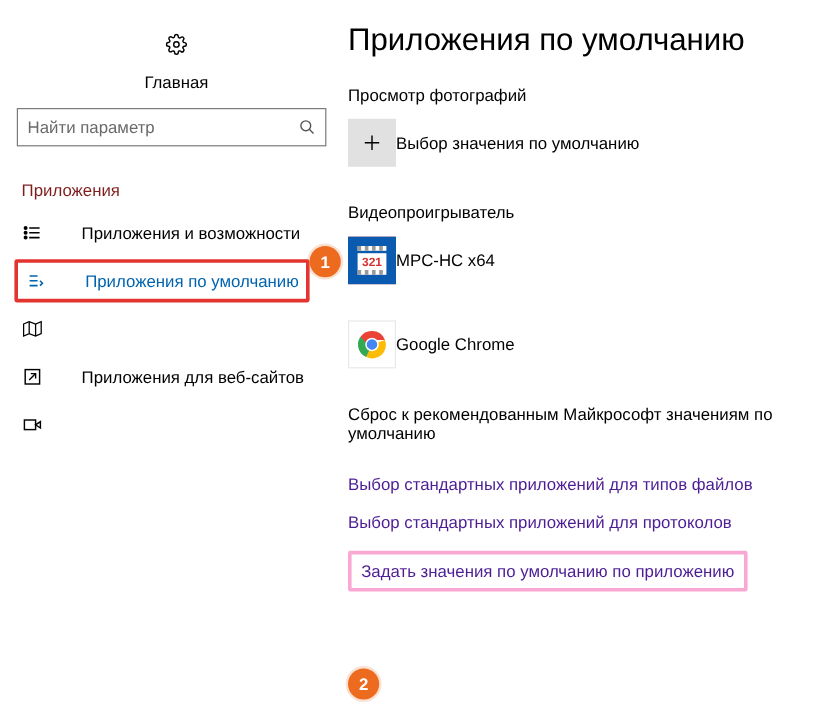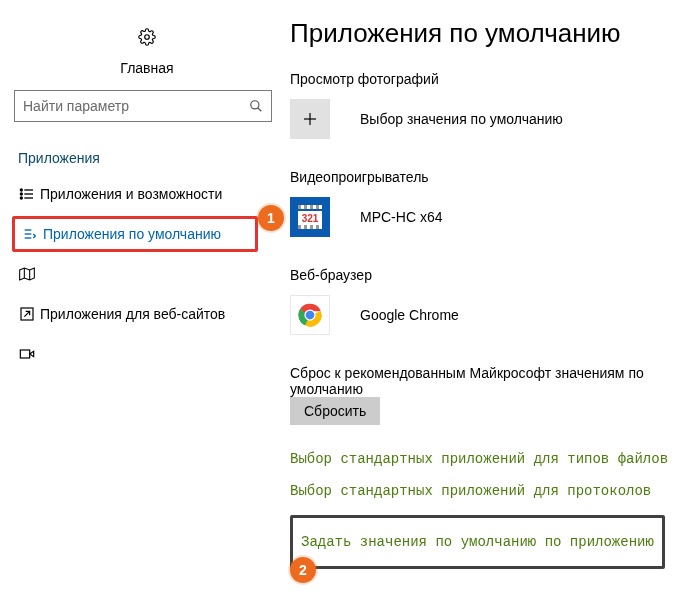--- a/index.html
+++ b/index.html
@@ -45,28 +45,28 @@
       border: none;
       outline: none;
       flex: 1;
       font-size: 14px;
       font-family: inherit;
       color: #ef4444;
     }
     .search-box input::placeholder { color: #6a6a6a; }
     .search-box .search-ic { color: #555; }
     .section-title {
-      color: #0c4a6e;
+      color: #7f1d1d;
       font-size: 14px;
       padding: 0 0 10px 6px;
     }
     .nav-item {
       display: flex;
       align-items: center;
-      gap: 4px;
+      gap: 32px;
       padding: 10px 6px;
       cursor: pointer;
       margin-bottom: 4px;
     }
     .nav-item .ic { width: 18px; display: flex; justify-content: center; }
     .nav-item .txt { font-size: 14px; }
     .highlight-red {
       border: 3px solid #e3342f;
       border-radius: 2px;
       padding: 7px 3px;
@@ -96,21 +96,21 @@
       font-weight: 400;
       margin-bottom: 22px;
     }
     .subhead {
       font-size: 14px;
       margin-bottom: 12px;
     }
     .app-row {
       display: flex;
       align-items: center;
-      gap: 30px;
+      gap: 0;
       margin-bottom: 30px;
     }
     .app-tile {
       width: 40px;
       height: 40px;
       display: flex;
       align-items: center;
       justify-content: center;
       font-size: 22px;
       flex-shrink: 0;
@@ -125,30 +125,29 @@
       display: inline-block;
       background: #ccc;
       padding: 6px 14px;
       font-size: 14px;
       cursor: pointer;
       border: none;
       font-family: inherit;
     }
     .links { margin-top: 26px; }
     .link {
-      color: #4d7c0f;
+      color: #4c1d95;
       font-size: 14px;
       margin-bottom: 16px;
       cursor: pointer;
       display: block;
-      font-family: Liberation Mono, monospace;
     }
     .link-box {
-      border: 3px solid #404040;
-      padding: 16px 8px;
+      border: 3px solid #f9a8d4;
+      padding: 6px 8px;
       display: inline-block;
       border-radius: 2px;
     }
     
     svg { display: block; }
   </style>
 </head>
 <body>
 
 <div class="layout">
@@ -264,40 +263,38 @@
           <rect x="8" y="28" width="24" height="4" fill="#fff"></rect>
           <rect x="8" y="28" width="3" height="4" fill="#999"></rect>
             <rect x="14" y="28" width="3" height="4" fill="#999"></rect>
             <rect x="20" y="28" width="3" height="4" fill="#999"></rect>
             <rect x="26" y="28" width="3" height="4" fill="#999"></rect>
         </svg>
       </div>
       <span class="app-label">MPC-HC x64</span>
     </div>
 
-    <div class="subhead">Веб-браузер</div>
     <div class="app-row">
       <div class="app-tile tile-white">
         <svg width="30" height="30" viewBox="0 0 48 48">
           <circle cx="24" cy="24" r="22" fill="#fff"></circle>
           <path d="M24 6 A18 18 0 0 1 41.3 18 L24 18 Z" fill="#ea4335"></path>
           <path d="M41.3 18 A18 18 0 0 1 16 40.5 L24 24 L41.3 18 Z" fill="#fbbc05"></path>
           <path d="M16 40.5 A18 18 0 0 1 8.5 14 L24 24 Z" fill="#34a853"></path>
           <path d="M8.5 14 L19 24 L24 18 L24 6 A18 18 0 0 0 8.5 14 Z" fill="#ea4335"></path>
           <path d="M6 24 A18 18 0 0 0 16 40.5 L22 28 L8.5 14 A18 18 0 0 0 6 24 Z" fill="#34a853"></path>
           <circle cx="24" cy="24" r="9" fill="#fff"></circle>
           <circle cx="24" cy="24" r="7" fill="#4285f4"></circle>
         </svg>
       </div>
       <span class="app-label">Google Chrome</span>
     </div>
 
     <div class="reset-block">
       <div class="reset-desc">Сброс к рекомендованным Майкрософт значениям по умолчанию</div>
-      <button class="reset-btn">Сбросить</button>
     </div>
 
     <div class="links">
       <span class="link">Выбор стандартных приложений для типов файлов</span>
       <span class="link">Выбор стандартных приложений для протоколов</span>
       <span class="link-box">
         <span class="link" style="margin:0">Задать значения по умолчанию по приложению</span>
       </span>
     </div>
   </div>

